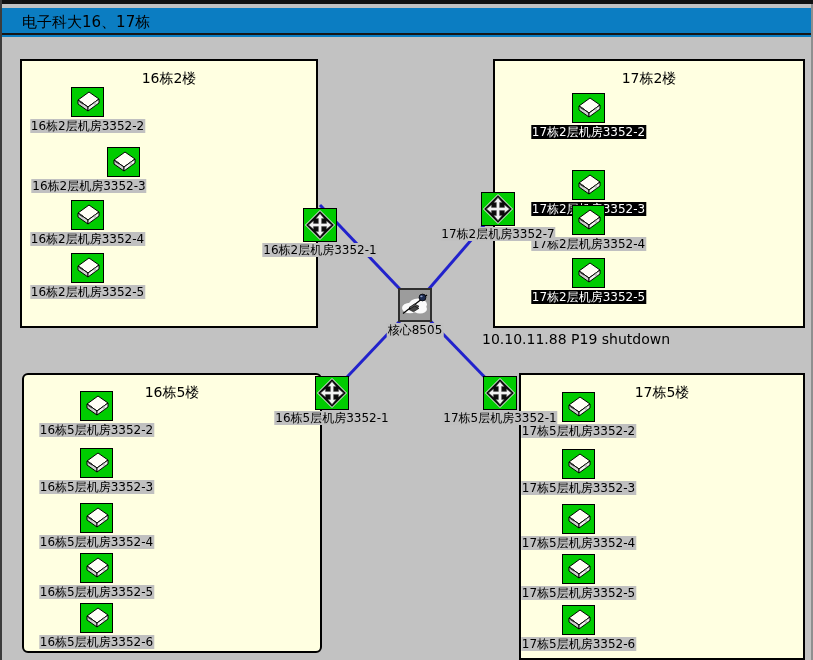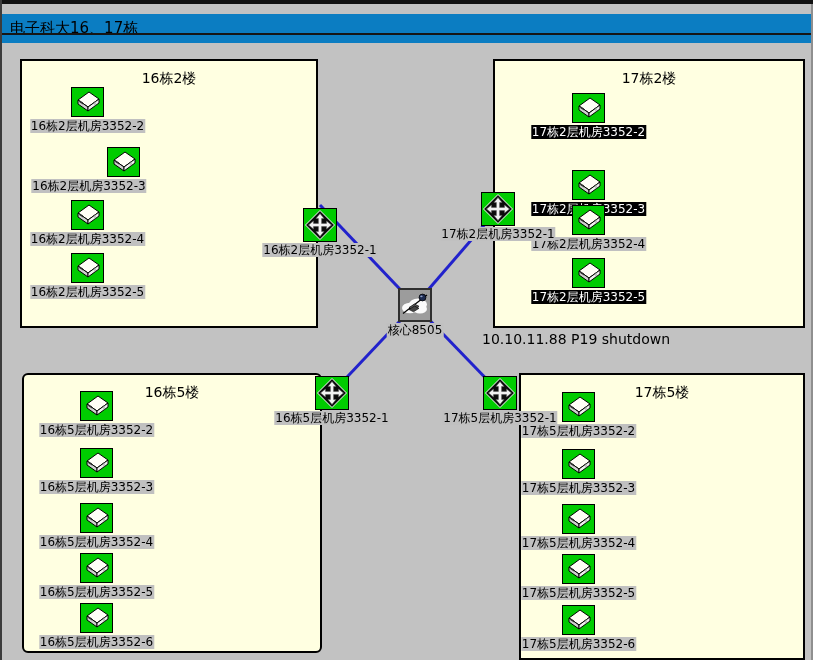--- a/index.html
+++ b/index.html
@@ -6,22 +6,22 @@
     --bg:#c2c2c2; --titlebar:#0b7dc2; --box-fill:#ffffe1; --green:#00cc00;
     --link:#2222cc; --label-gray:#c0c0c0; --alert-bg:#000000;
   }
   *{margin:0;padding:0;box-sizing:border-box;}
   html,body{width:813px;height:660px;overflow:hidden;}
   body{font-family:"DejaVu Sans","Liberation Sans",sans-serif;background:var(--bg);}
   .window{position:absolute;left:0;top:0;width:813px;height:660px;background:var(--bg);}
   .top-strip{position:absolute;top:0;left:0;right:0;height:4px;background:#111;}
   .frame-left{position:absolute;left:0;top:0;bottom:0;width:2px;background:#3c3c3c;z-index:9;}
   .frame-right{position:absolute;right:0;top:4px;bottom:0;width:2px;background:#8f8f8f;z-index:9;}
-  .titlebar{position:absolute;left:2px;top:14px;right:0;height:29px;background:var(--titlebar);
-            color:#000;font-size:15px;line-height:29px;padding-left:8px;}
+  .titlebar{position:absolute;left:2px;top:8px;right:0;height:29px;background:var(--titlebar);
+            color:#000;font-size:15px;line-height:29px;padding-left:20px;}
   .titlebar-sep{position:absolute;left:0;top:33px;right:0;height:2px;background:#161616;}
   .canvas{position:absolute;left:0;top:40px;width:813px;height:625px;}
   .group-box{position:absolute;background:var(--box-fill);border:2px solid #000;z-index:1;}
   .group-title{position:absolute;top:9px;left:0;right:0;text-align:center;font-size:14px;color:#000;}
   .links{position:absolute;left:0;top:0;width:813px;height:625px;z-index:3;pointer-events:none;}
   .node{position:absolute;z-index:5;width:33px;}
   .node .nicon{display:block;width:33px;height:30px;cursor:pointer;}
   .node.sq34 .nicon{width:34px;height:34px;}
   .node.sq34{width:34px;}
   .nlabel{position:absolute;top:32px;left:50%;transform:translateX(-50%);
@@ -210,21 +210,21 @@
     <div class="node sq34" style="left:303px;top:148px;margin-top:20px;">
       <span class="nicon"><svg width="34" height="34">
             <use href="#sym-hub"></use>
           </svg></span>
       <span class="nlabel">16栋2层机房3352-1</span>
     </div>
     <div class="node sq34" style="left:481px;top:152px;">
       <span class="nicon"><svg width="34" height="34">
             <use href="#sym-hub"></use>
           </svg></span>
-      <span class="nlabel">17栋2层机房3352-1</span>
+      <span class="nlabel">17栋2层机房3352-7</span>
     </div>
     <div class="node sq34" style="left:315px;top:336px;">
       <span class="nicon"><svg width="34" height="34">
             <use href="#sym-hub"></use>
           </svg></span>
       <span class="nlabel">16栋5层机房3352-1</span>
     </div>
     <div class="node sq34" style="left:483px;top:336px;">
       <span class="nicon"><svg width="34" height="34">
             <use href="#sym-hub"></use>

